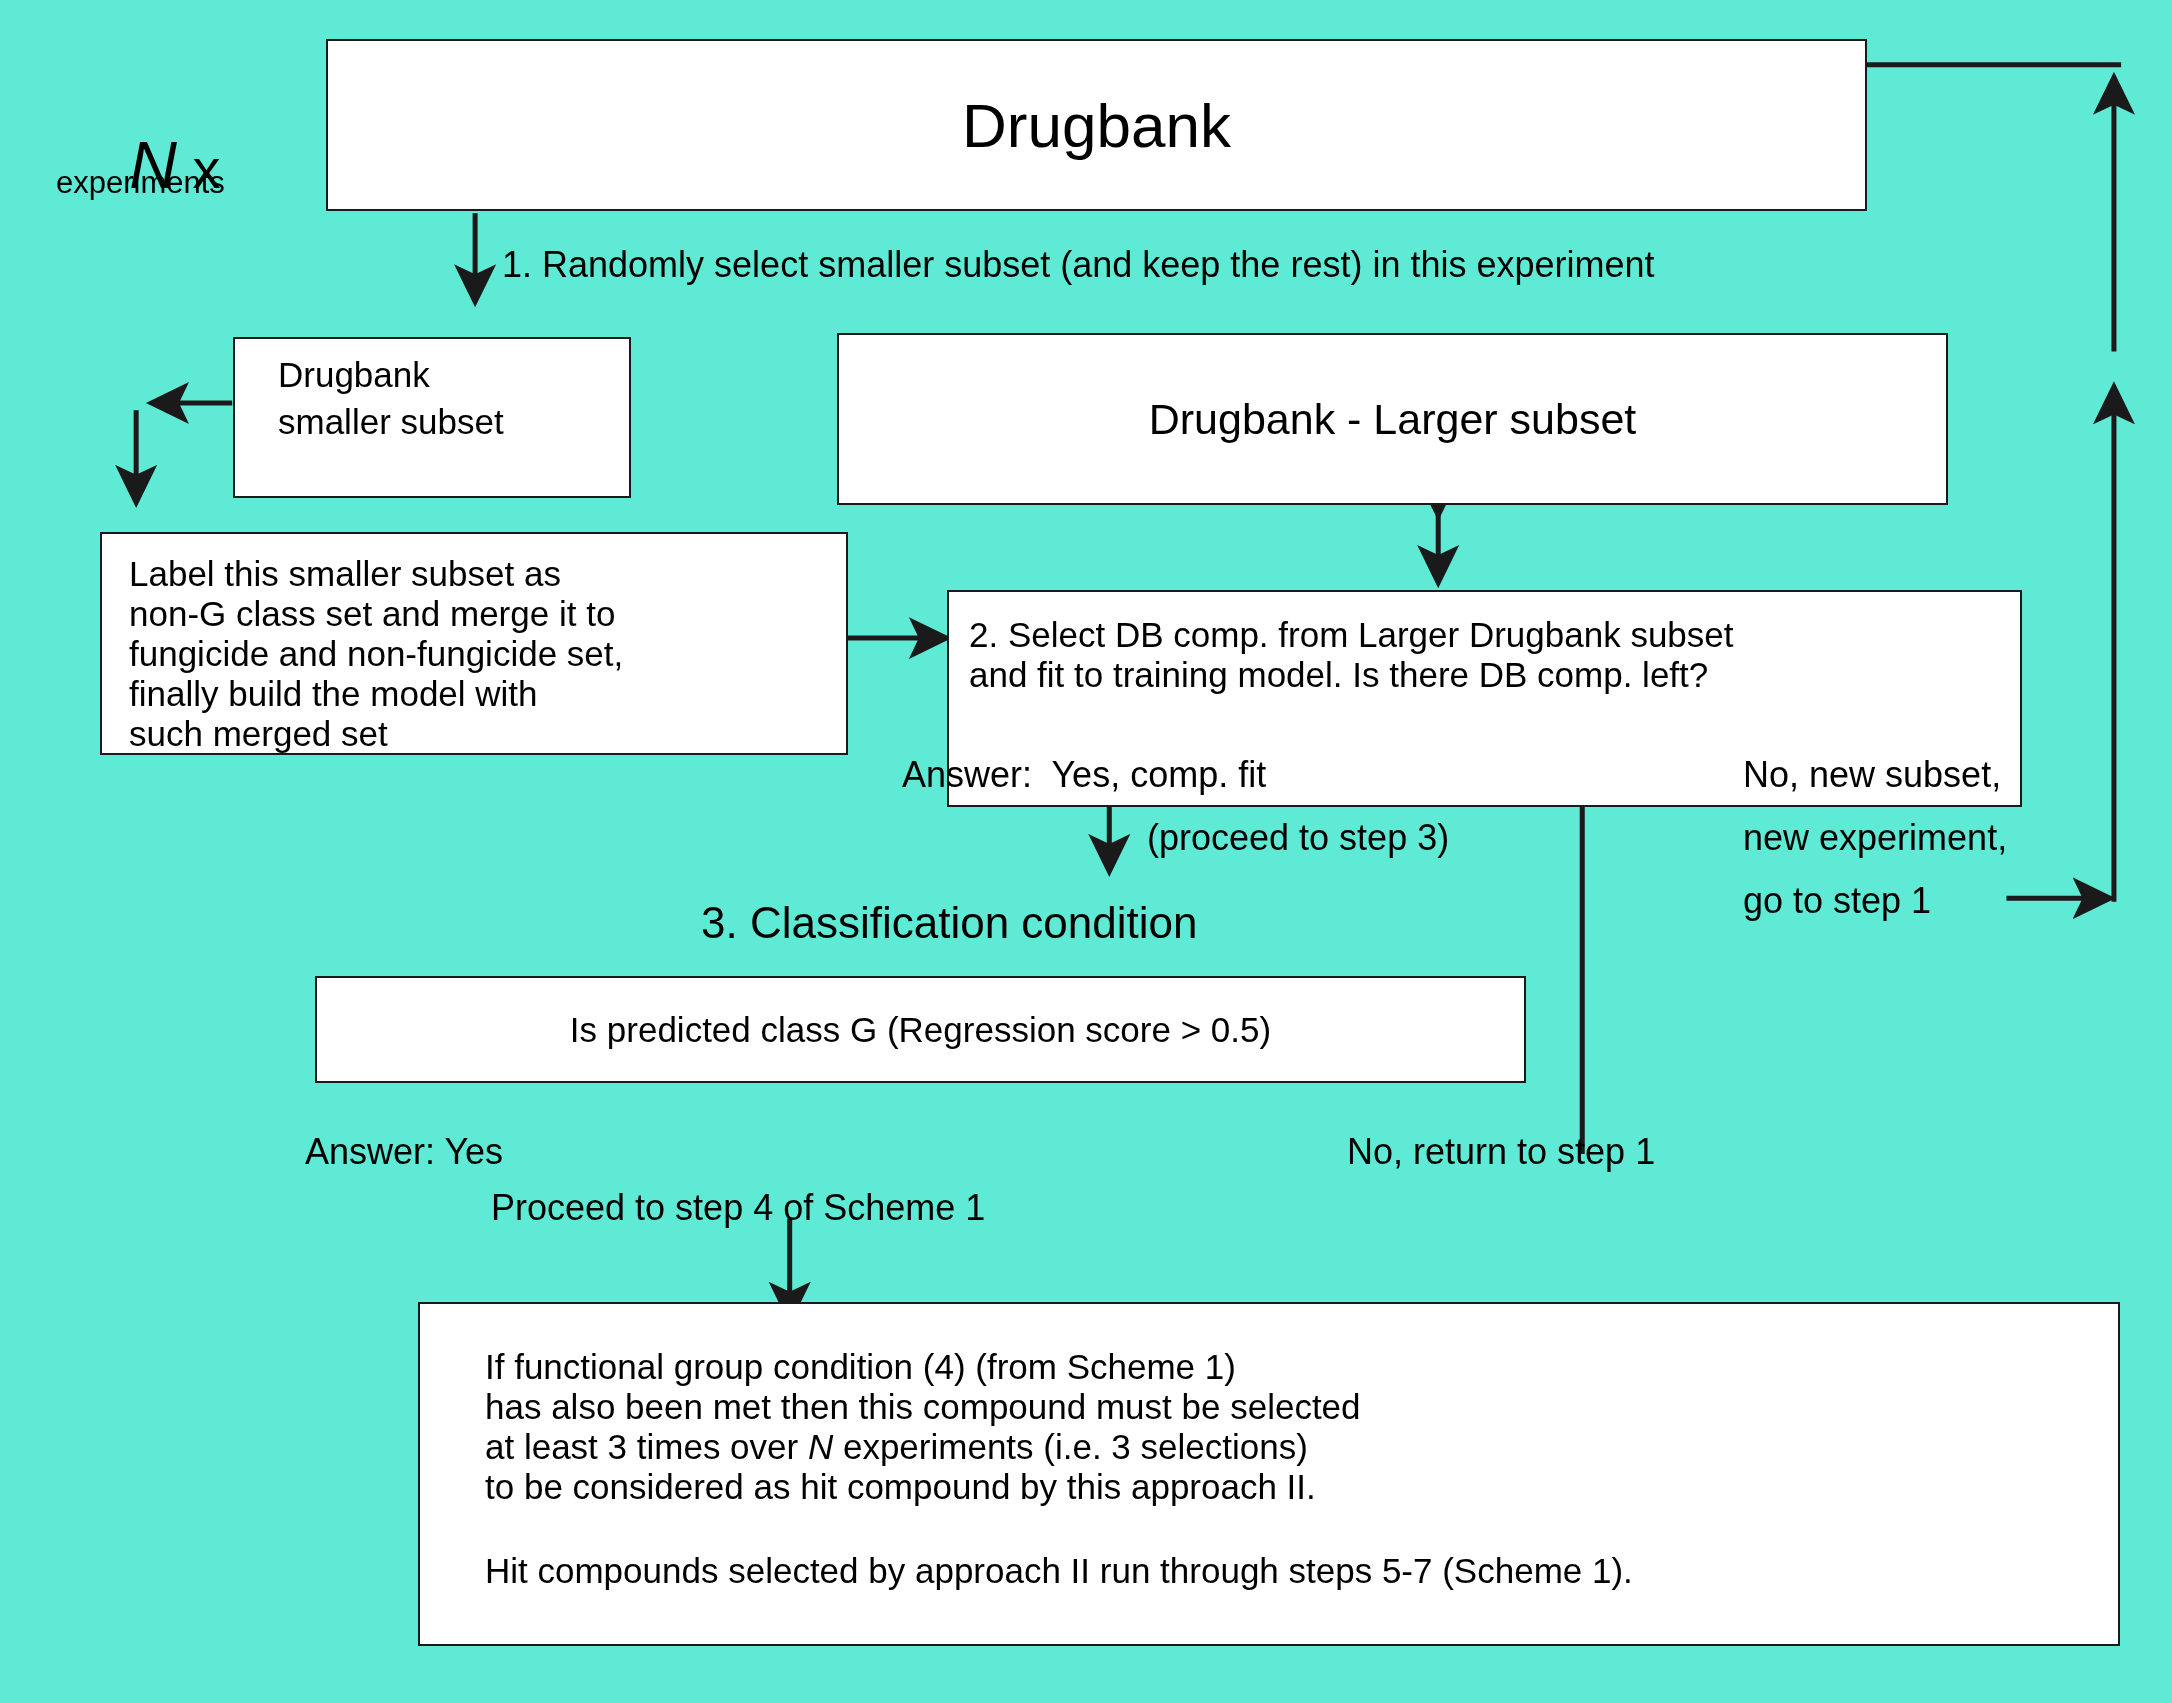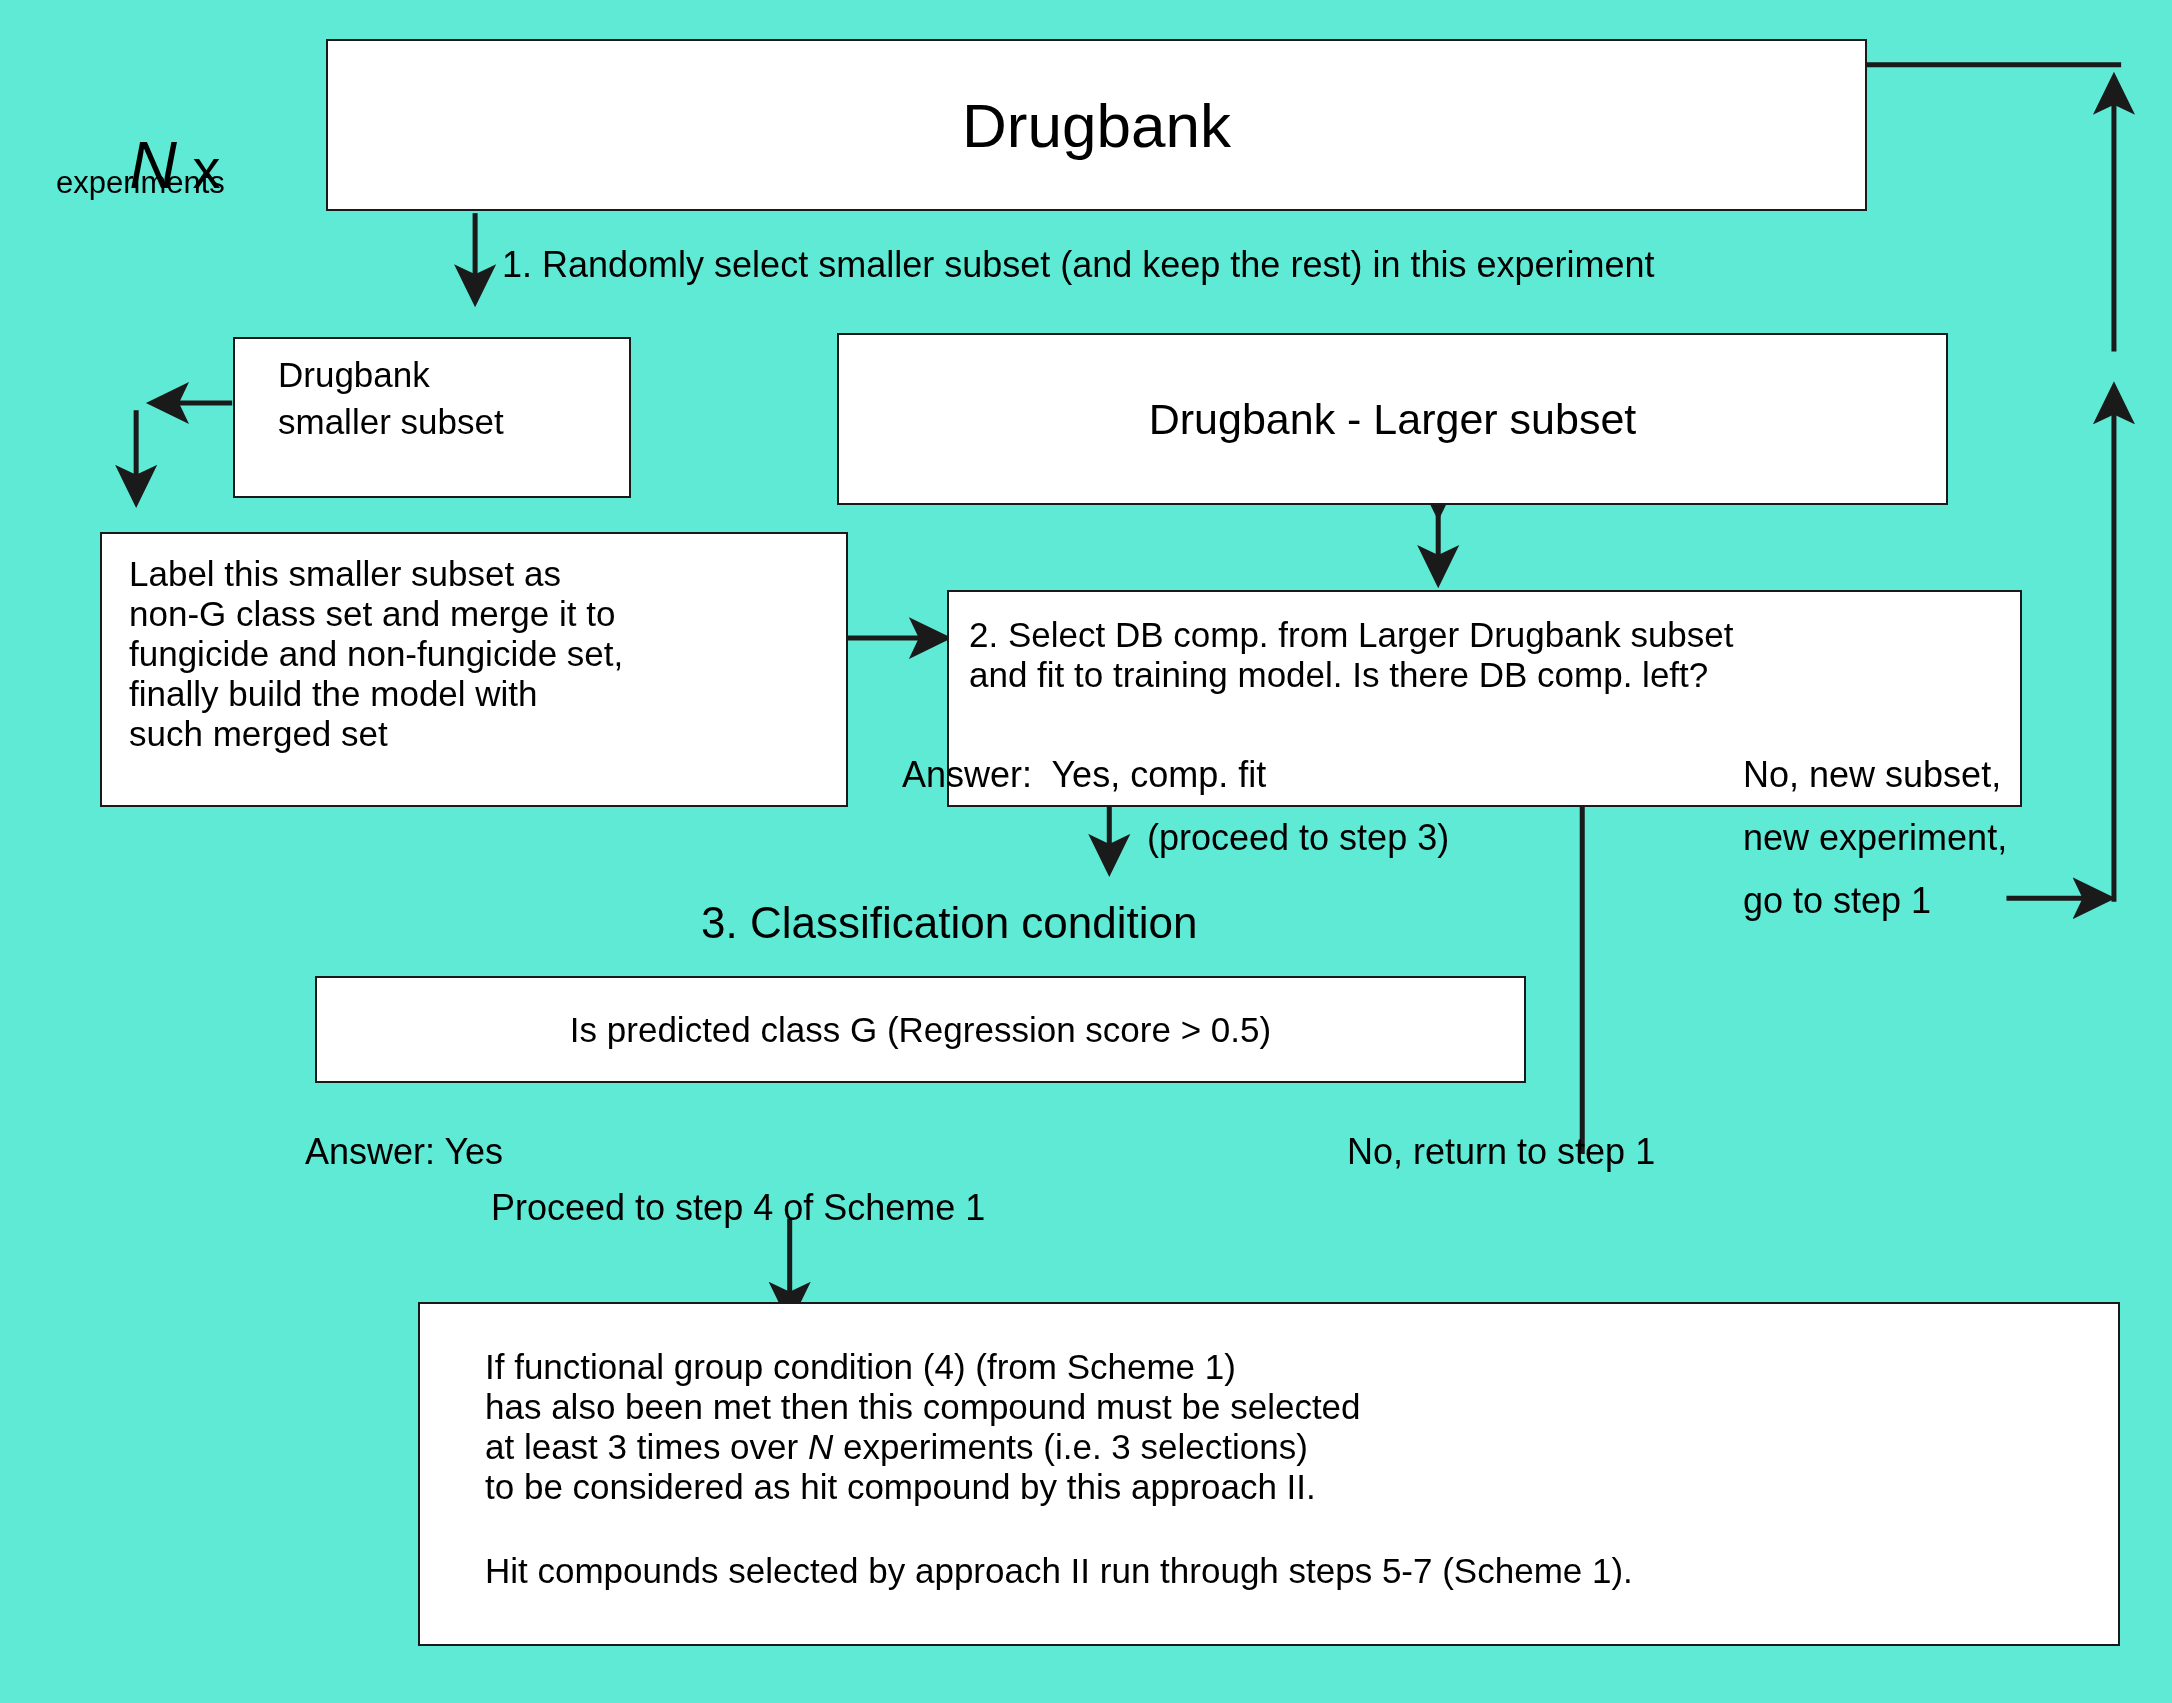--- a/index.html
+++ b/index.html
@@ -99,21 +99,21 @@
 
   <div class="box lft" style="left:233px;top:337px;width:398px;height:161px;padding:16px 0 0 43px;flex-direction:column;">
     <span class="t-body">Drugbank</span>
     <span class="t-body" style="margin-top:7.2px;">smaller subset</span>
   </div>
 
   <div class="box ctr" style="left:837px;top:333px;width:1111px;height:172px;">
     <span class="t-subtitle">Drugbank - Larger subset</span>
   </div>
 
-  <div class="box" style="left:100px;top:532px;width:748px;height:275px;padding:20px 0 0 27px;">
+  <div class="box" style="left:100px;top:532px;width:748px;height:223px;padding:20px 0 0 27px;">
     <div class="t-body">Label this smaller subset as</div>
     <div class="t-body">non-G class set and merge it to</div>
     <div class="t-body">fungicide and non-fungicide set,</div>
     <div class="t-body">finally build the model with</div>
     <div class="t-body">such merged set</div>
   </div>
 
   <div class="box" style="left:947px;top:590px;width:1075px;height:217px;padding:23px 0 0 20px;">
     <div class="t-body">2. Select DB comp. from Larger Drugbank subset</div>
     <div class="t-body">and fit to training model. Is there DB comp. left?</div>

